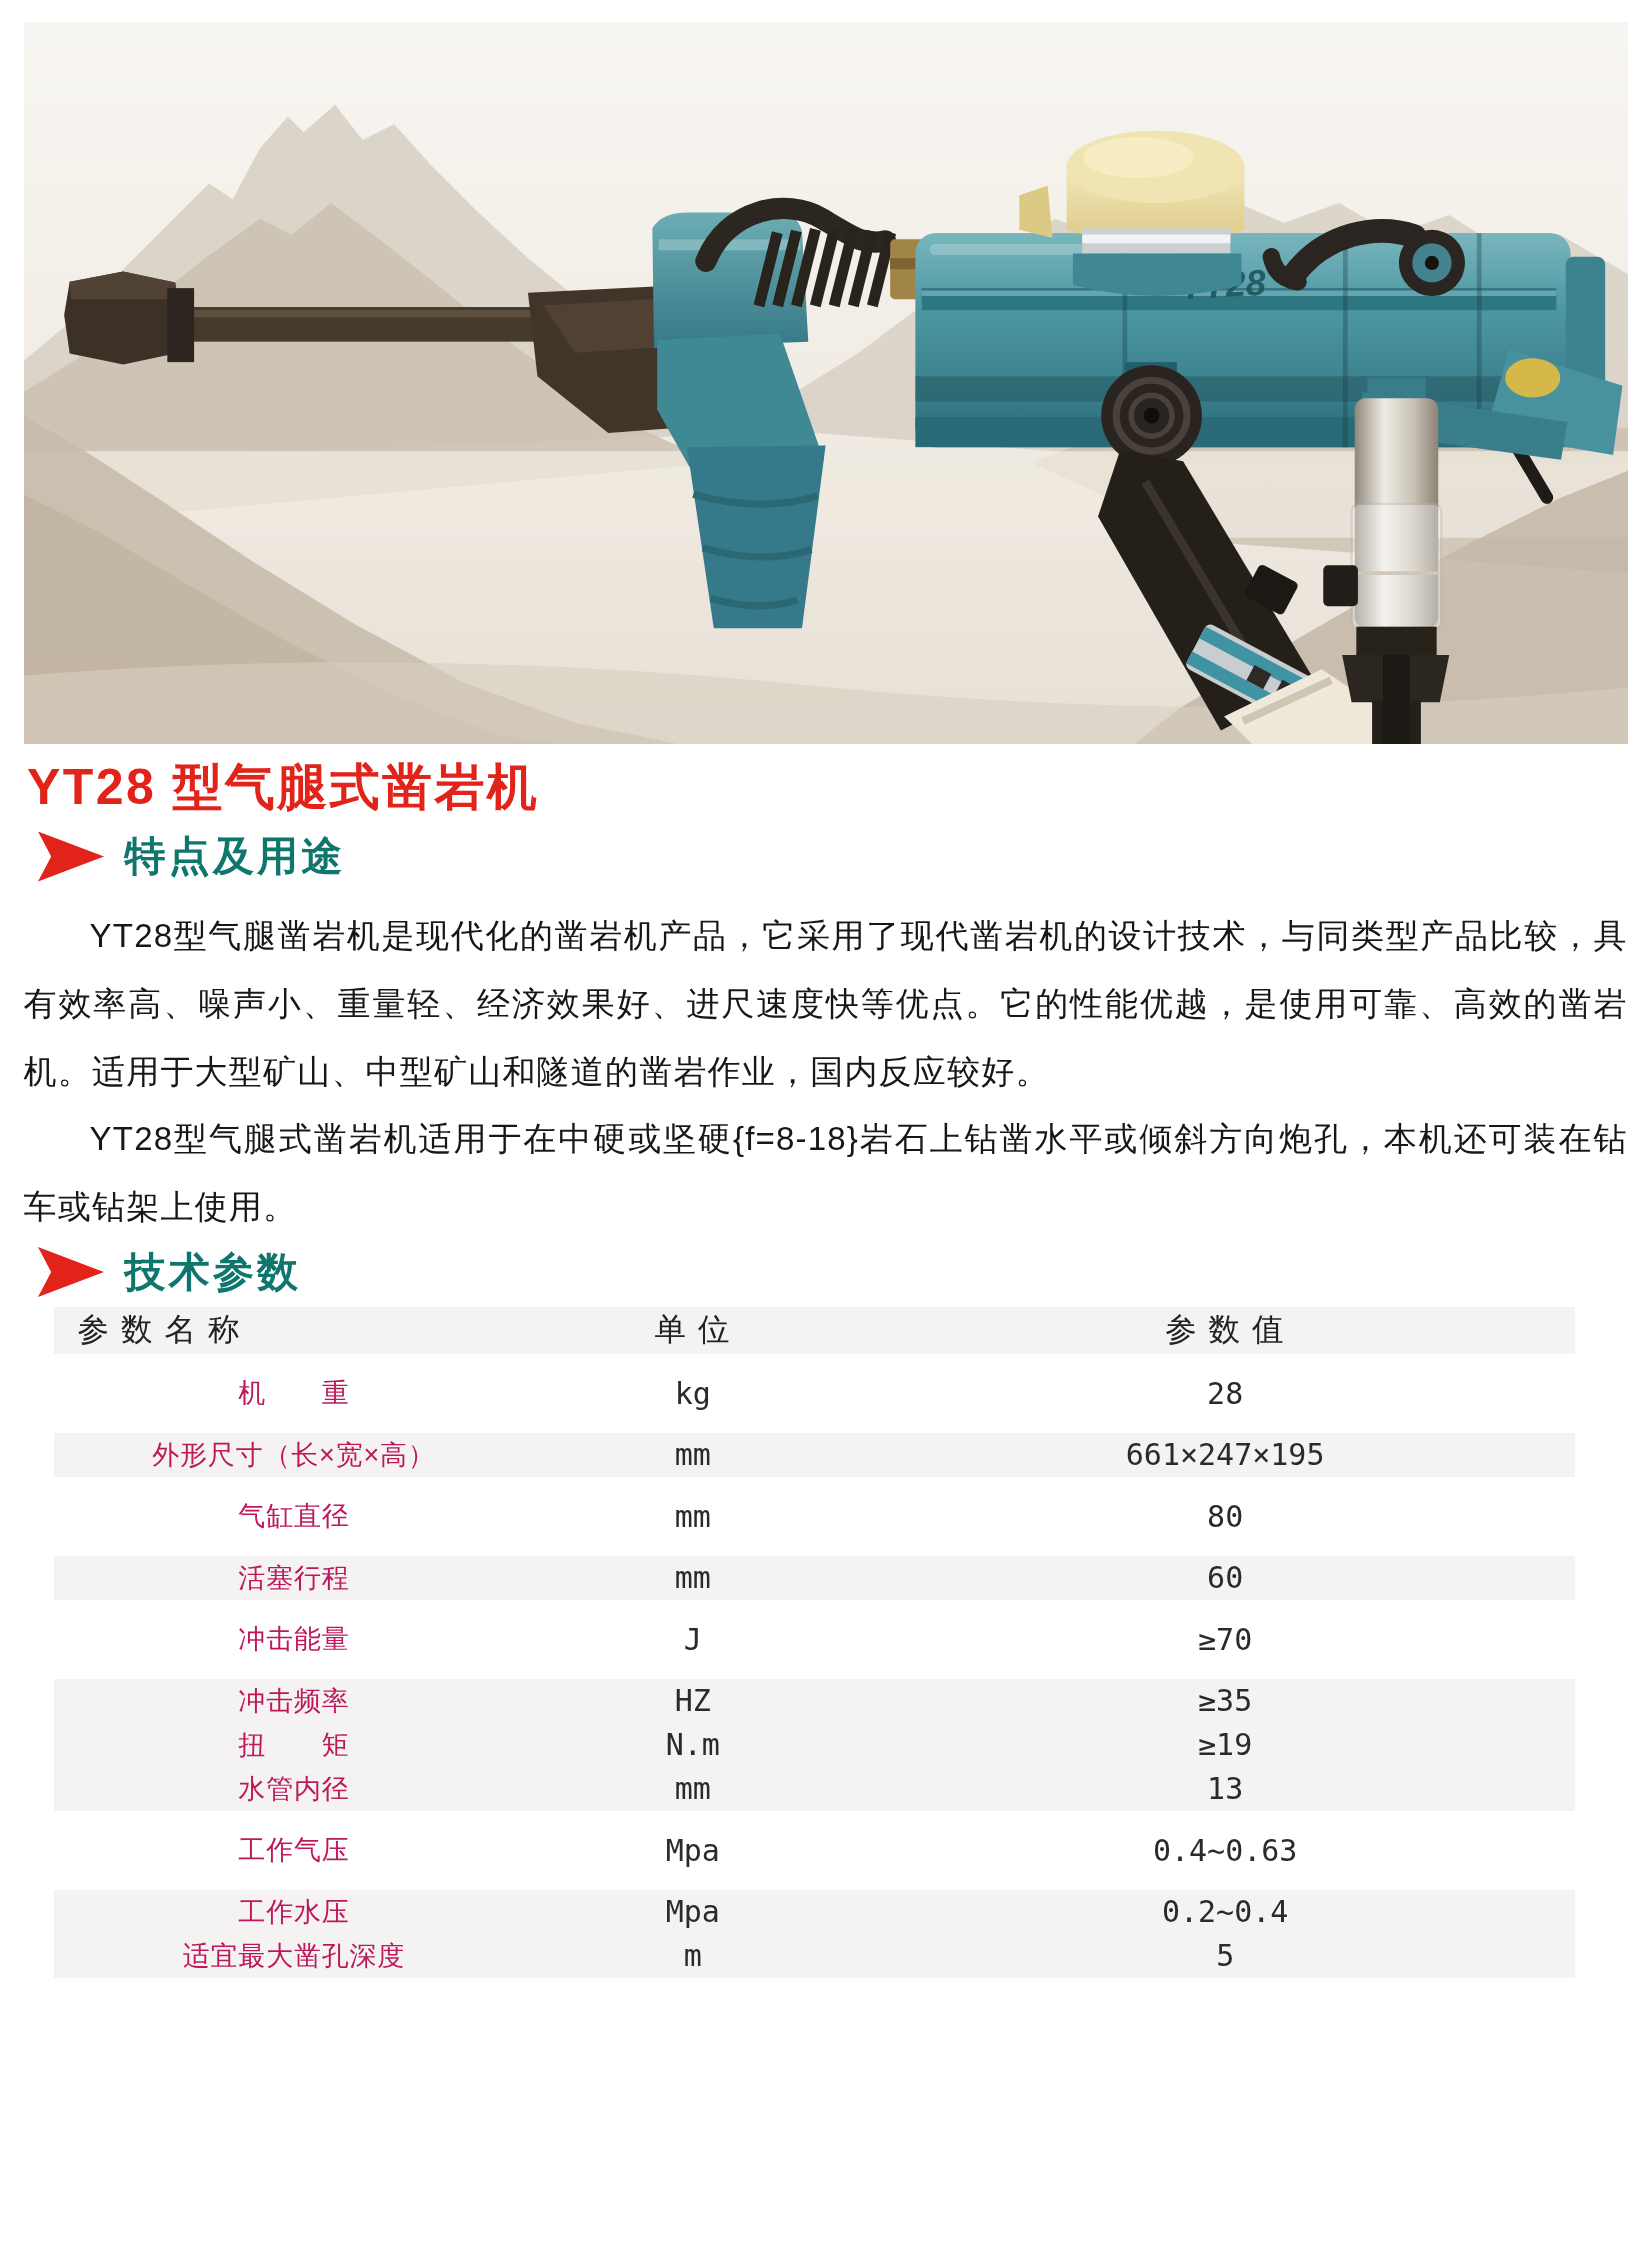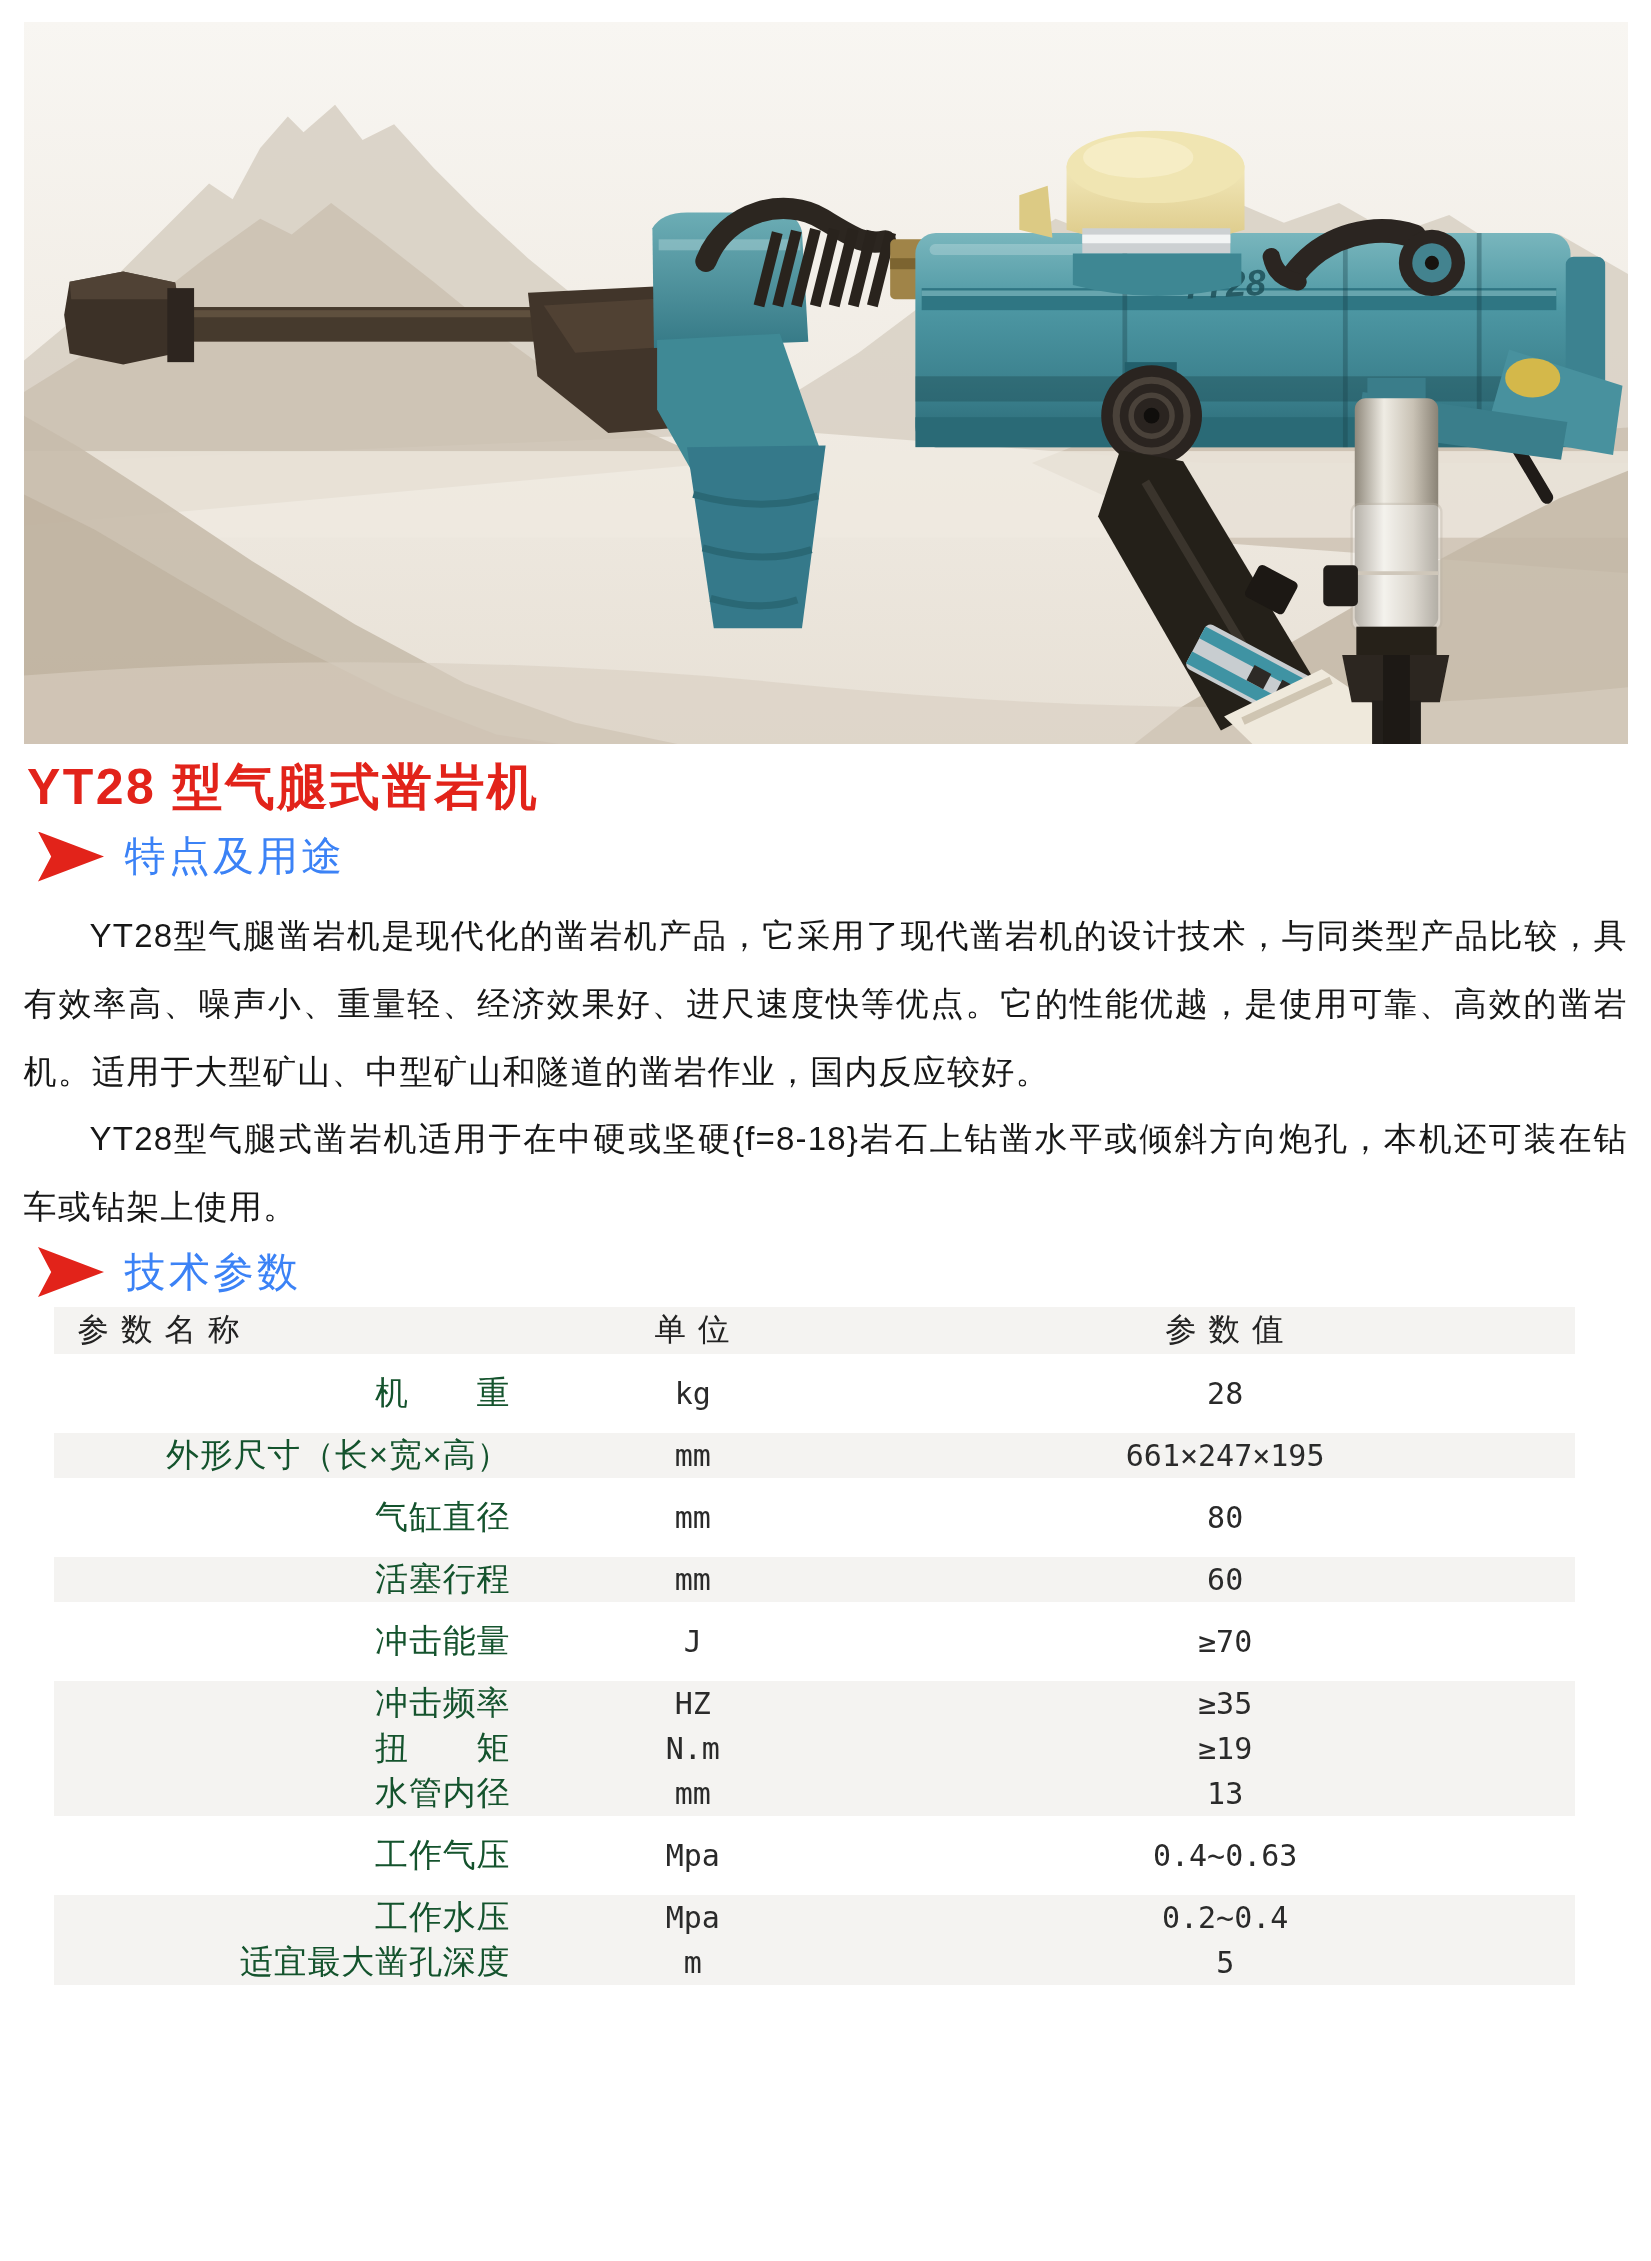--- a/index.html
+++ b/index.html
@@ -41,22 +41,22 @@
   .section-heading.second { margin-top:1.6px; }
   .arrow-ic {
     width:66px; height:50px;
     background:#e2231a;
     clip-path:polygon(0 0, 100% 50%, 0 100%, 20% 50%);
     flex:0 0 auto;
   }
   .section-heading .h-text {
     margin-left:20.5px;
     font-size:41px;
-    font-weight:400;
-    color:#3b82f6;
+    font-weight:700;
+    color:#0f766e;
     letter-spacing:3.2px;
   }
 
   
   .desc {
     margin:15.8px 23.6px 0 23.6px;
     width:1604px;
   }
   .desc p {
     font-size:33px;
@@ -87,22 +87,22 @@
   .spec-table thead tr { height:47px; background:#f4f3f1; }
   .spec-table thead th {
     font-size:31.5px; color:#222;
     letter-spacing:1.6px;
   }
   .spec-table thead th:first-child { text-align:left; padding-left:23.6px; }
   .spec-table thead th:nth-child(2), .spec-table thead th:nth-child(3) { text-align:center; }
   .spec-table tbody tr { height:79px; background:#ffffff; }
   .spec-table tbody tr.alt { height:44px; background:#f4f3f1; }
   .spec-table tbody td:first-child {
-    text-align:right; padding-left:23.6px;
-    font-size:33px; color:#14532d; letter-spacing:0.8px;
+    text-align:center; padding-left:23.6px;
+    font-size:27px; color:#be185d; letter-spacing:0.8px;
   }
   .spec-table tbody td:nth-child(2), .spec-table tbody td:nth-child(3) {
     text-align:center;
     font-family:"DejaVu Sans Mono","Liberation Mono",monospace;
     font-size:30px; color:#2a2a2a;
   }
 </style>
 </head>
 <body>
 

